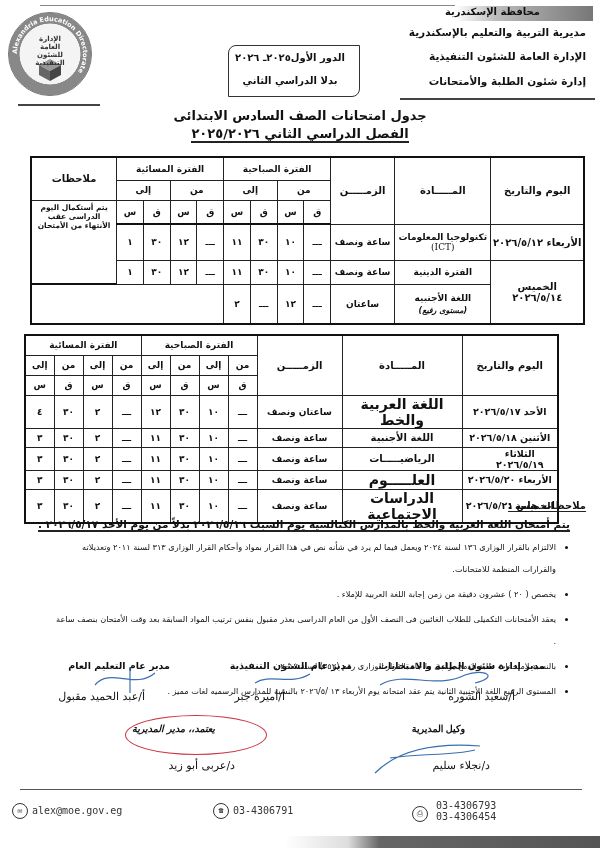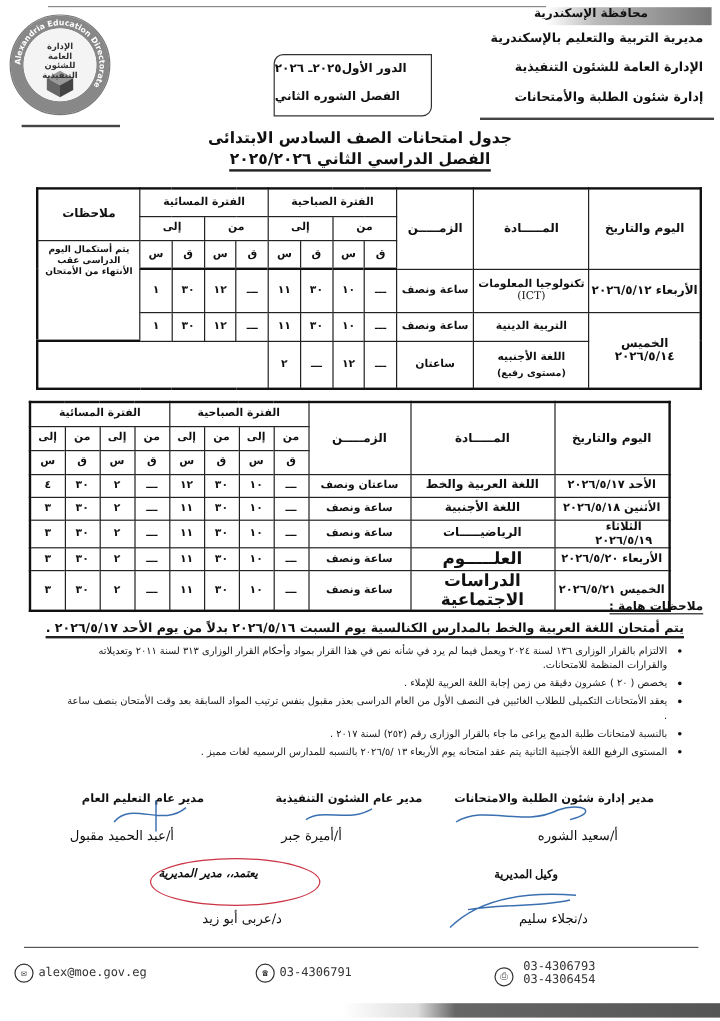--- a/index.html
+++ b/index.html
@@ -4,33 +4,33 @@
 <style>
   html,body{margin:0;padding:0;background:#fff;}
   body{width:600px;height:851px;position:relative;overflow:hidden;font-family:"DejaVu Sans",sans-serif;color:#111;}
   .abs{position:absolute;}
   .rtl{direction:rtl;}
   .hdr-line{position:absolute;height:2px;background:#444;}
   .gov-band{position:absolute;left:455px;top:6px;width:138px;height:15px;background:linear-gradient(90deg,#fff 0%,#bbb 30%,#777 100%);}
   .gov-text{position:absolute;right:60px;top:6px;font-size:10px;font-weight:bold;direction:rtl;}
   .org-line{position:absolute;right:14px;font-size:10.5px;font-weight:bold;direction:rtl;}
   .term-box{position:absolute;left:228px;top:45px;width:130px;height:50px;border:1.5px solid #333;border-radius:8px 0 8px 0;direction:rtl;}
-  .term-box div{font-size:10px;font-weight:bold;text-align:left;padding-right:8px;}
+  .term-box div{font-size:10px;font-weight:bold;text-align:center;padding-right:8px;}
   .logo{position:absolute;left:8px;top:12px;width:82px;height:82px;border-radius:50%;background:radial-gradient(circle,#f4f4f4 0 52%,#888 53% 70%,#bbb 71% 100%);border:1px solid #777;}
   .logo .ring{position:absolute;left:0;top:0;width:82px;height:82px;}
   .logo .core{position:absolute;left:22px;top:22px;width:38px;height:38px;font-size:7px;font-weight:bold;text-align:center;color:#333;}
   .title{position:absolute;left:0;width:600px;text-align:center;font-size:13px;font-weight:bold;direction:rtl;}
   .title.u span{border-bottom:2px solid #222;margin-top:17px;}
   table.sched{position:absolute;border-collapse:collapse;direction:rtl;font-size:9px;font-weight:bold;}
   table.sched td,table.sched th{border:1px solid #222;text-align:center;padding:0;}
   table.sched{border:2.5px solid #111;}
   .thickb td{border-bottom:2.5px solid #111 !important;}
   .notes-title{position:absolute;right:14px;top:500px;font-size:10px;font-weight:bold;direction:rtl;border-bottom:1.5px solid #222;}
   .notes-highlight{position:absolute;right:30px;top:518px;font-size:10.5px;font-weight:bold;direction:rtl;border-bottom:2px solid #222;}
-  ul.notes{position:absolute;right:30px;top:536px;width:500px;margin:0;padding:0 14px 0 0;direction:rtl;font-size:8.2px;line-height:12px;}
+  ul.notes{position:absolute;right:30px;top:536px;width:500px;margin:0;padding:0 14px 0 0;direction:rtl;font-size:8.2px;line-height:22px;}
   ul.notes li{margin:0 0 3px 0;}
   .sig-title{position:absolute;font-size:9.5px;font-weight:bold;direction:rtl;white-space:nowrap;}
   .sig-name{position:absolute;font-size:11px;font-family:"DejaVu Serif",serif;direction:rtl;white-space:nowrap;}
   .stamp{position:absolute;left:125px;top:715px;width:140px;height:38px;border:1.5px solid #c34;border-radius:50%;}
   .footer-line{position:absolute;left:20px;top:789px;width:562px;height:1px;background:#555;}
   .contact{position:absolute;font-size:10px;color:#333;font-family:"DejaVu Sans Mono",monospace;}
   .icon-circ{display:inline-block;width:14px;height:14px;border:1.5px solid #333;border-radius:50%;text-align:center;line-height:14px;font-size:8px;vertical-align:middle;margin-right:4px;}
   .foot-band{position:absolute;left:285px;top:836px;width:315px;height:12px;background:linear-gradient(90deg,#fff 0%,#ddd 20%,#666 30%,#555 100%);}
 </style>
 </head>
@@ -53,21 +53,21 @@
     <text font-size="6.5" fill="#fff" font-weight="bold"><textPath href="#rp">Alexandria Education Directorate</textPath></text>
     <polygon points="41,46 52,52 41,58 30,52" fill="#999"></polygon>
     <polygon points="30,52 41,58 41,68 30,62" fill="#666"></polygon>
     <polygon points="52,52 41,58 41,68 52,62" fill="#444"></polygon>
   </svg>
   <div class="core rtl">الإدارة العامة للشئون التنفيذية</div>
 </div>
 
 <div class="term-box">
   <div style="margin-top:6px;">الدور الأول٢٠٢٥ـ ٢٠٢٦</div>
-  <div style="margin-top:12px;">الفصل الشوره الثاني</div>
+  <div style="margin-top:12px;">بدلا الدراسي الثاني</div>
 </div>
 
 <div class="title" style="top:108px;"><span>جدول امتحانات الصف السادس الابتدائى</span></div>
 <div class="title u" style="top:126px;"><span>الفصل الدراسي الثاني ٢٠٢٥/٢٠٢٦</span></div>
 
 <table class="sched" style="left:30px;top:156px;width:555px;">
   <colgroup>
     <col style="width:87px">
       <col style="width:90px">
       <col style="width:60px">
@@ -118,35 +118,35 @@
     <td>١٠</td>
     <td>٣٠</td>
     <td>١١</td>
     <td>ـــ</td>
     <td>١٢</td>
     <td>٣٠</td>
     <td>١</td>
   </tr>
   <tr style="height:24px;">
     <td rowspan="2" style="font-size:10px;">الخميس ٢٠٢٦/٥/١٤</td>
-    <td>التربية الدينية</td>
+    <td>الفترة الدينية</td>
     <td>ساعة ونصف</td>
     <td>ـــ</td>
     <td>١٠</td>
     <td>٣٠</td>
     <td>١١</td>
     <td>ـــ</td>
     <td>١٢</td>
     <td>٣٠</td>
     <td>١</td>
   </tr>
   <tr style="height:40px;">
     <td>
           <div>اللغة الأجنبيه</div>
-          <div style="font-size:8px;margin-top:3px;">(مستوى رفيع)</div>
+          <div style="font-size:8px;margin-top:3px;font-style:italic;">(مستوى رفيع)</div>
         </td>
     <td>ساعتان</td>
     <td>ـــ</td>
     <td>١٢</td>
     <td>ـــ</td>
     <td>٢</td>
     <td colspan="5"></td>
   </tr>
 </tbody>
   </table>
@@ -190,21 +190,21 @@
     <td>س</td>
     <td>ق</td>
     <td>س</td>
     <td>ق</td>
     <td>س</td>
   </tr>
   </tbody>
     <tbody id="t2body">
       <tr style="height: 19px;">
         <td style="font-size: 9.5px;">الأحد ٢٠٢٦/٥/١٧</td>
-        <td style="font-size: 10px;">اللغة العربية والخط</td>
+        <td style="font-size: 14px;">اللغة العربية والخط</td>
         <td>ساعتان ونصف</td>
         <td>ـــ</td>
         <td>١٠</td>
         <td>٣٠</td>
         <td>١٢</td>
         <td>ـــ</td>
         <td>٢</td>
         <td>٣٠</td>
         <td>٤</td>
       </tr>

